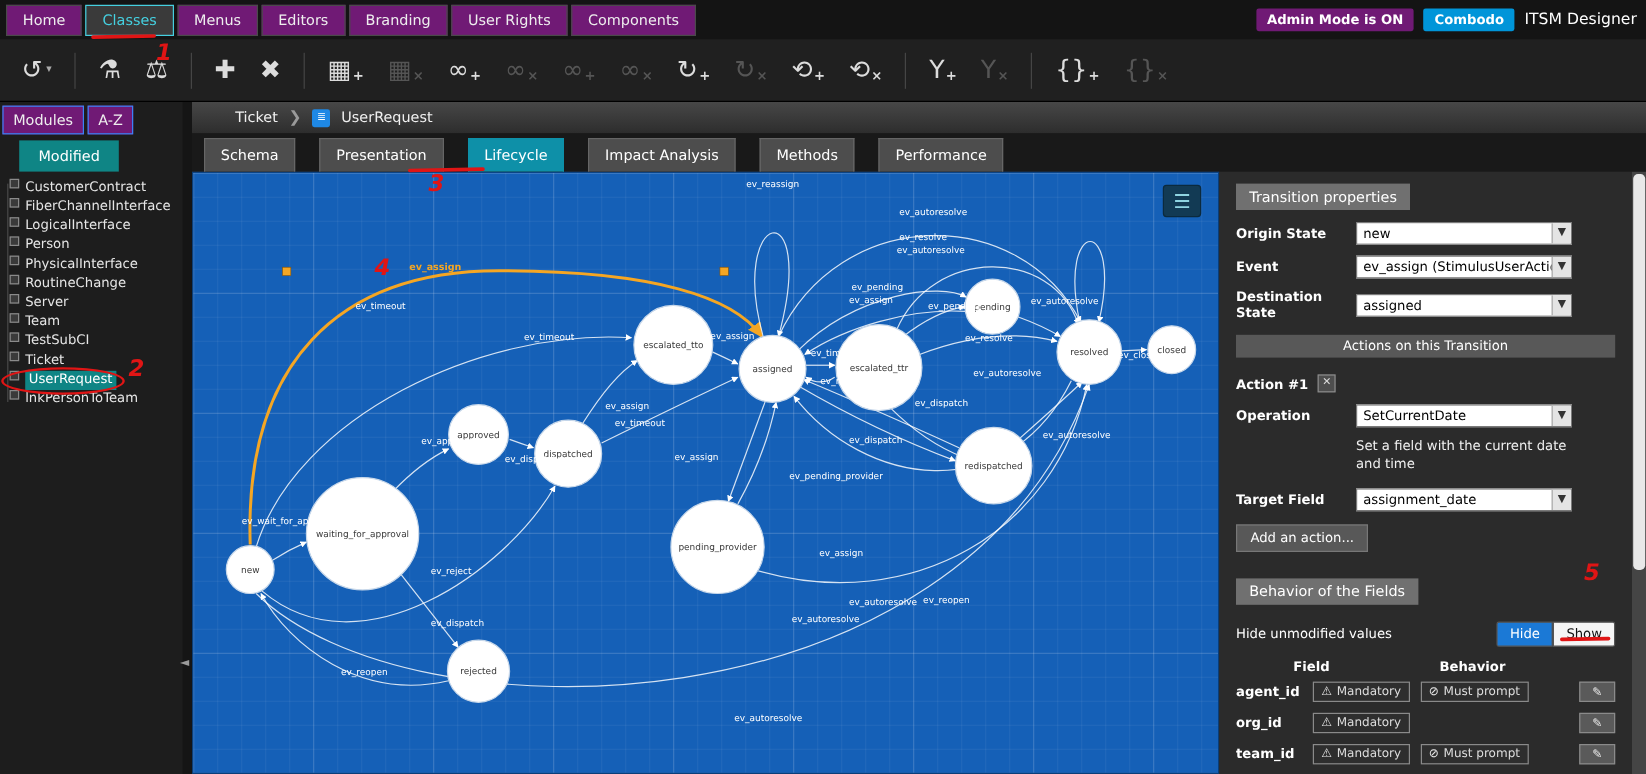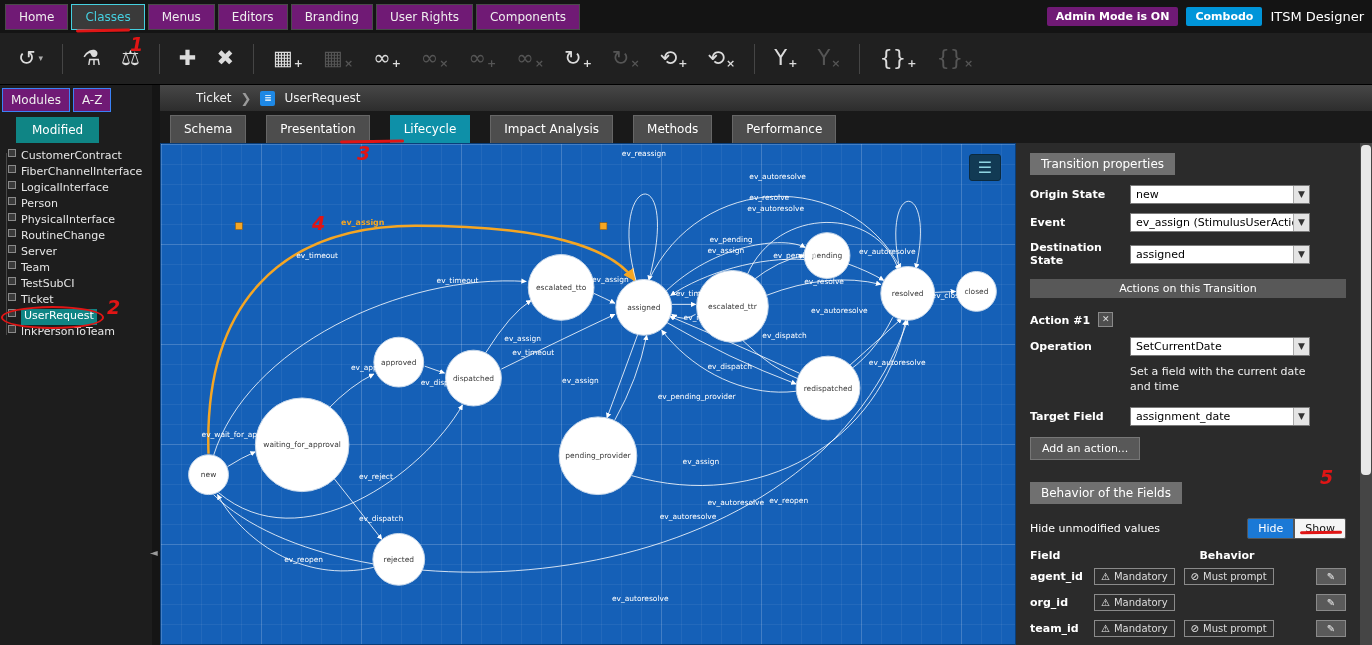--- a/index.html
+++ b/index.html
@@ -79,21 +79,21 @@
   .op-help{margin:2px 0 12px 100px;width:185px;color:#f0f0f0;line-height:1.35}
   .add-action{display:inline-block;background:#585858;border:1px solid #777;color:#fff;font-size:11px;padding:4px 11px;cursor:pointer;margin-top:2px}
   .sec2{margin-top:22px}
   .hide-row{display:flex;align-items:center;margin:4px 0 10px}
   .hide-row .txt{color:#fff}
   .toggle{margin-left:auto;display:flex}
   .tog{font-size:11px;padding:3px 10px;cursor:pointer;border:1px solid #555}
   .tog.hide{background:#1b79d6;color:#fff;border-radius:2px 0 0 2px}
   .tog.show{background:#f5f5f5;color:#111;border-radius:0 2px 2px 0}
   .bt-head{display:flex;font-weight:bold;color:#fff;margin-bottom:6px}
-  .bt-head .c1{width:78px;text-align:left}
+  .bt-head .c1{width:78px;text-align:right}
   .bt-head .c2{flex:1;text-align:center}
   .b-row{display:flex;align-items:center;margin-bottom:9px}
   .b-field{width:64px;font-weight:bold;color:#fff}
   .b-badges{flex:1;display:flex;gap:9px;align-items:center}
   .badge2{display:inline-flex;align-items:center;gap:4px;background:#2e2e2e;border:1px solid#8a8a8a;color:#ddd;font-size:10px;padding:1px 6px;height:17px}
   .badge-ico{font-size:10px;color:#e8e8e8}
   .edit-btn{width:30px;height:17px;background:#5a5a5a;border:1px solid #8a8a8a;color:#eee;font-size:10px;cursor:pointer;margin-left:6px}
 
   
   .vscroll{position:absolute;right:0;top:143px;width:12px;bottom:0;background:#454545}

